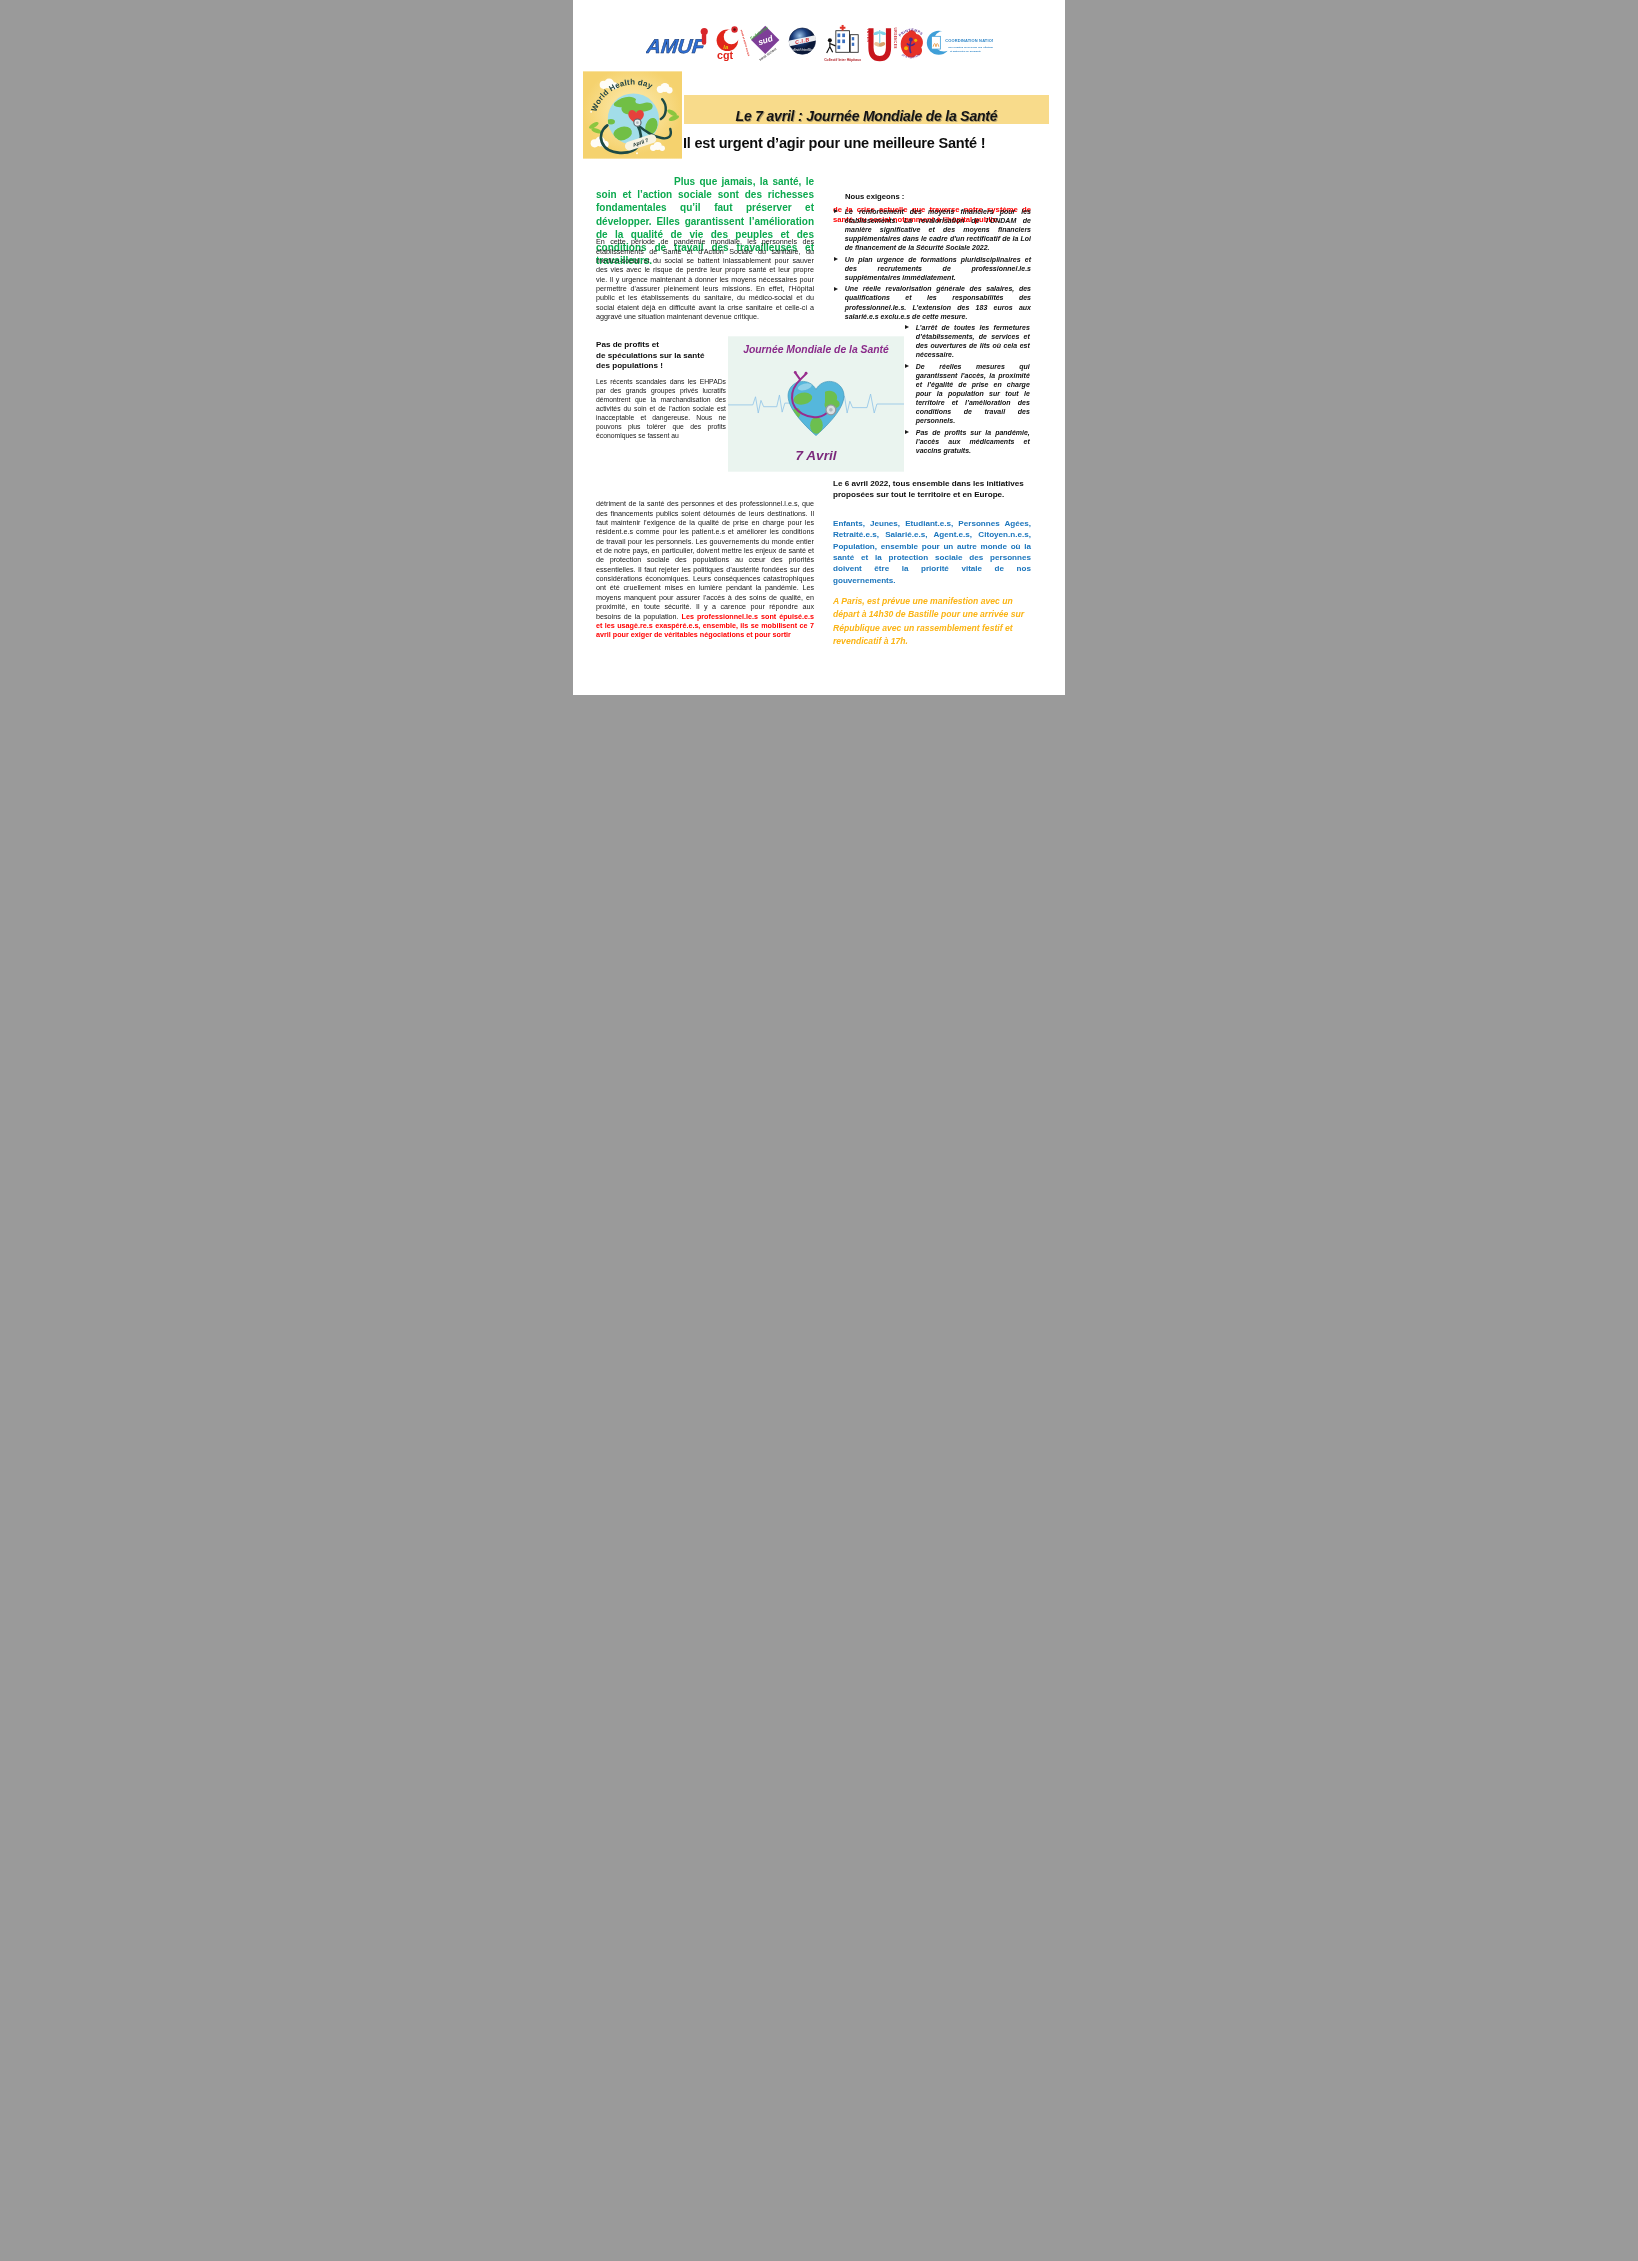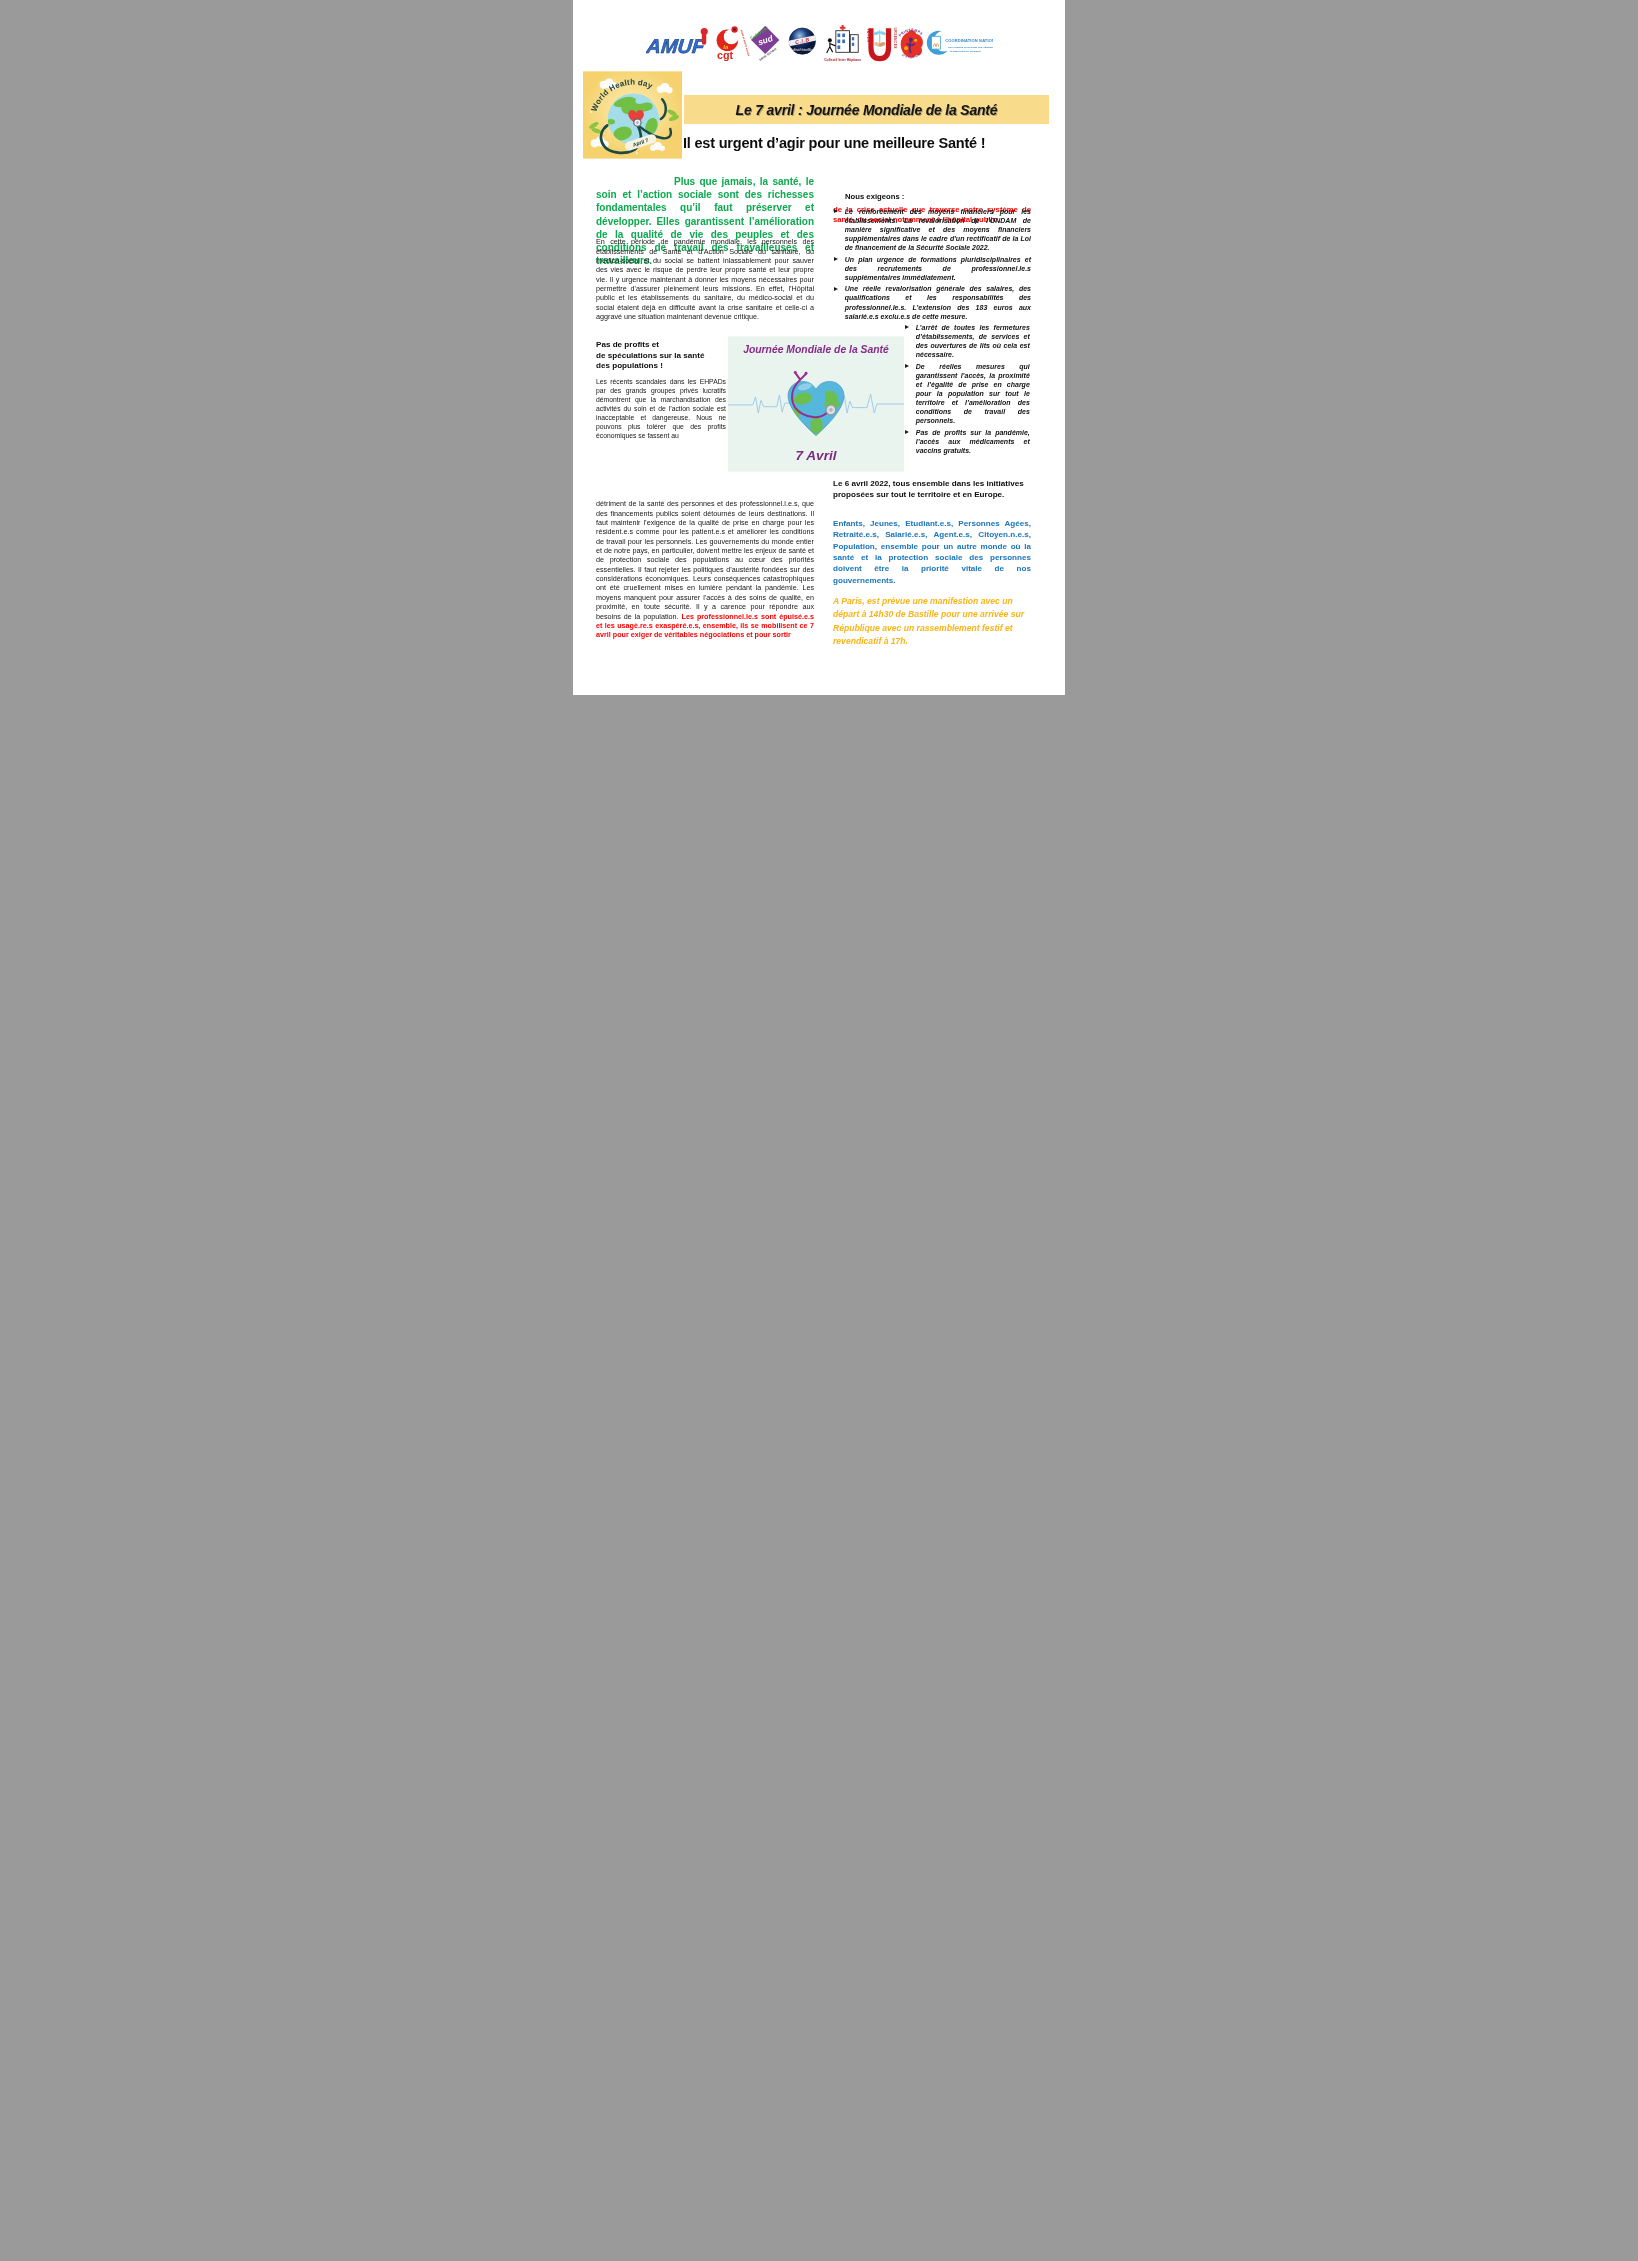--- a/index.html
+++ b/index.html
@@ -8,21 +8,21 @@
 
   
   .logos-strip{position:absolute;top:22.6px;left:0;right:0;display:flex;justify-content:center;}
   .logos-strip svg{width:347px;height:41px;}
 
   
   .whd{position:absolute;left:10px;top:71px;width:99px;height:88px;}
 
   
   .banner{position:absolute;left:111px;top:95px;width:365px;height:29px;background:#f8db8b;
-          display:flex;align-items:center;justify-content:center;}
+          display:flex;align-items:flex-end;justify-content:center;}
   .banner-title{font-size:14px;font-weight:800;font-style:italic;color:#141414;
                 letter-spacing:-0.2px;text-shadow:0.9px 0.9px 0.5px rgba(70,70,70,.4);white-space:nowrap;}
   .headline{position:absolute;left:110px;top:135px;width:375px;font-size:14.5px;font-weight:800;
             color:#0d0d0d;letter-spacing:-0.2px;white-space:nowrap;}
 
   
   .col-left{position:absolute;left:23px;top:165px;width:218px;height:511px;}
   .col-right{position:absolute;left:260px;top:165px;width:198px;height:511px;}
 
   .col-left .green{position:absolute;top:0;width:218px;color:#0ca94f;font-weight:bold;

